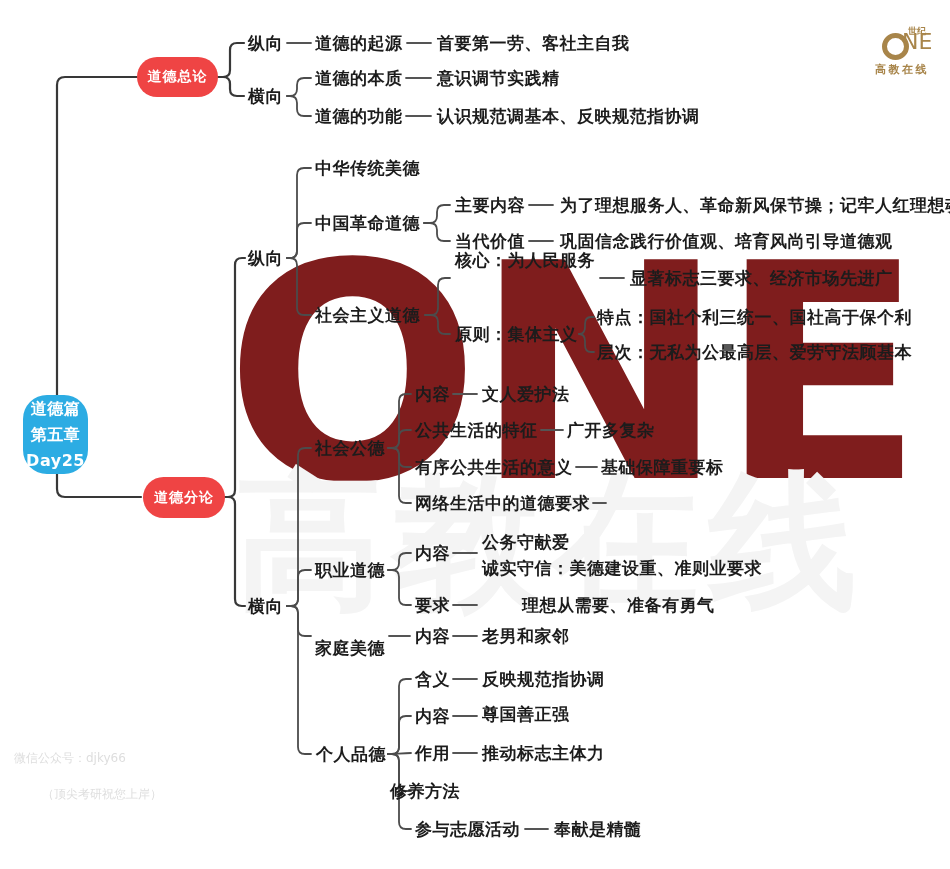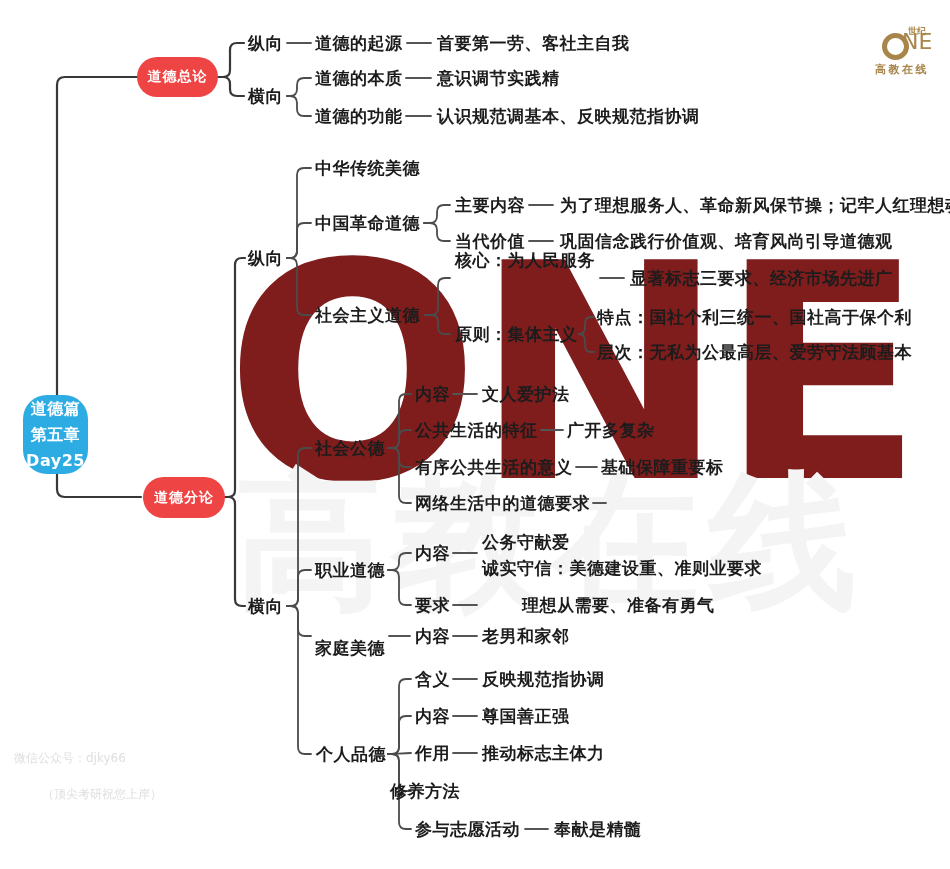--- a/index.html
+++ b/index.html
@@ -183,21 +183,21 @@
   <div class="label" style="left:482px;top:593px;margin-left:40px;">理想从需要、准备有勇气</div>
 
   <div class="label" style="left:315px;top:624px;margin-top:12px;">家庭美德</div>
   <div class="label" style="left:415px;top:624px;">内容</div>
   <div class="label" style="left:482px;top:624px;">老男和家邻</div>
 
   <div class="label" style="left:316px;top:742px;">个人品德</div>
   <div class="label" style="left:415px;top:667px;">含义</div>
   <div class="label" style="left:482px;top:667px;">反映规范指协调</div>
   <div class="label" style="left:415px;top:704px;">内容</div>
-  <div class="label" style="left:482px;top:704px;">尊国善正强</div>
+  <div class="label" style="left:482px;top:704px;font-family:Liberation Mono, monospace;">尊国善正强</div>
   <div class="label" style="left:415px;top:741px;">作用</div>
   <div class="label" style="left:482px;top:741px;">推动标志主体力</div>
   <div class="label" style="left:390px;top:779px;">修养方法</div>
   <div class="label" style="left:415px;top:817px;">参与志愿活动</div>
   <div class="label" style="left:554px;top:817px;">奉献是精髓</div>
 
   <div class="logo">
     <span class="ring"></span>
     <span class="shiji">世纪</span>
     <span class="ne">NE</span>

